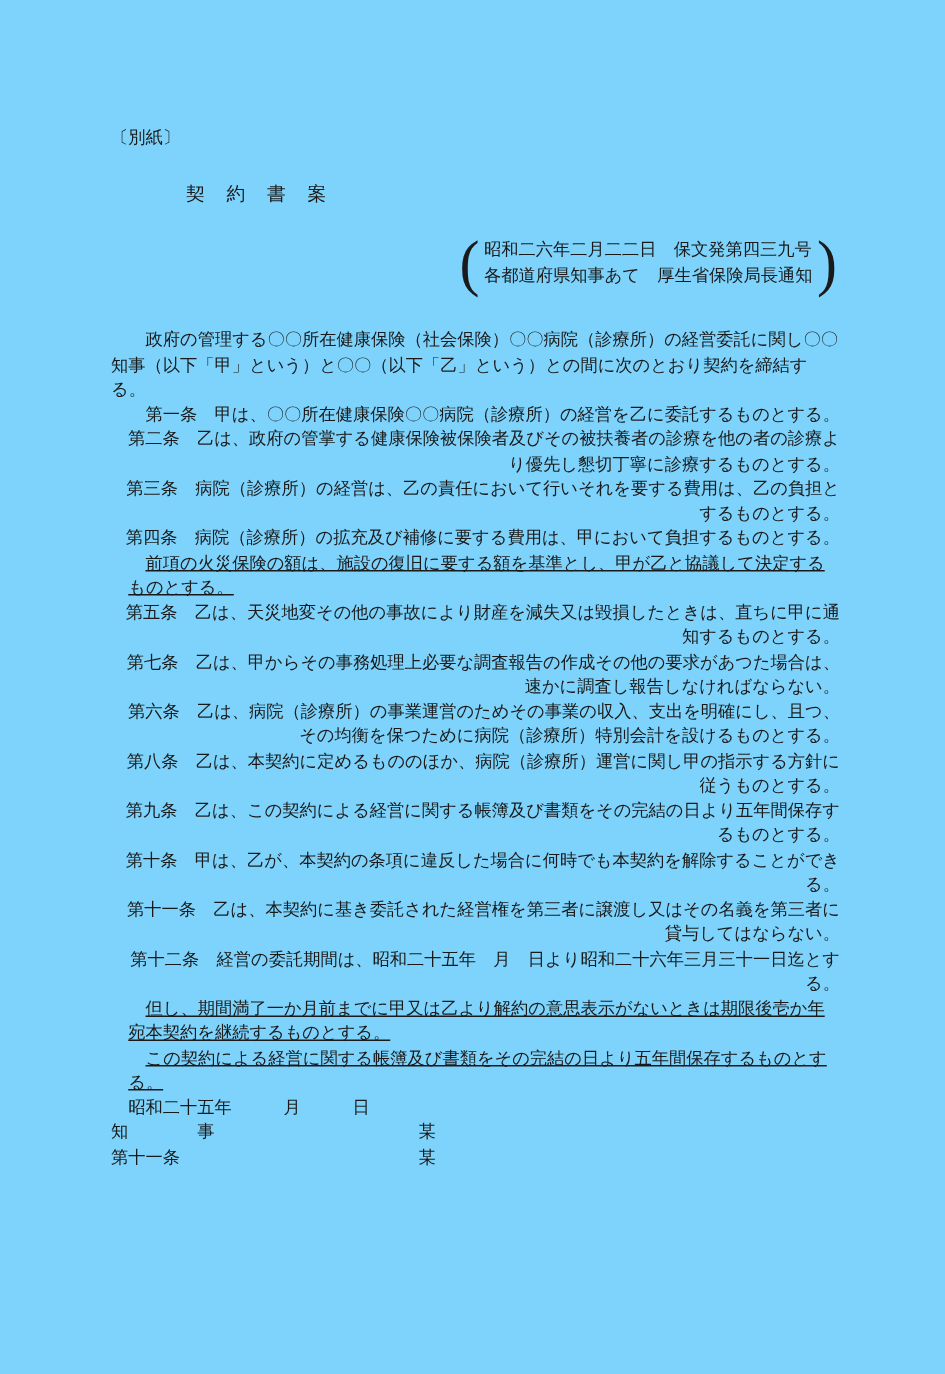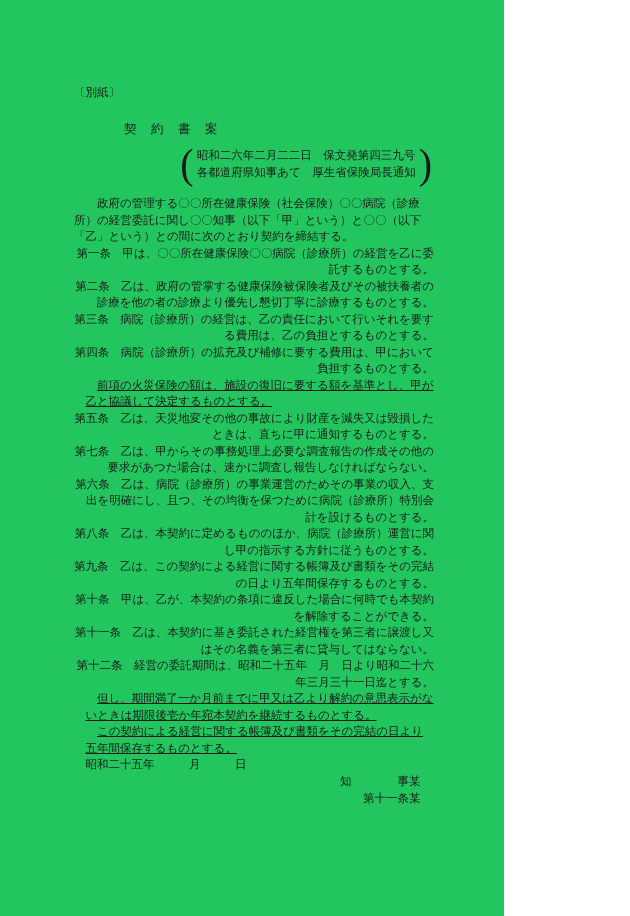--- a/index.html
+++ b/index.html
@@ -2,23 +2,23 @@
 <html><head>
 <meta charset="utf-8">
 <style>
   html, body {
     margin: 0;
     padding: 0;
     background: #ffffff;
   }
   .page {
     position: relative;
-    width: 504px;
+    width: 630px;
     height: 916px;
-    background: #22c55e;
+    background: #7dd3fc;
     color: #1a1a1a;
     font-family: "Liberation Serif", "DejaVu Serif", serif;
     font-size: 11.5px;
     line-height: 16.5px;
     overflow: hidden;
     box-sizing: border-box;
   }
   .content {
     position: absolute;
     left: 74px;
@@ -42,21 +42,21 @@
   }
   .notice .bracket {
     font-size: 40px;
     line-height: 36px;
     font-weight: 400;
     transform: scaleY(1.05);
     color: #1a1a1a;
     user-select: none;
   }
   .notice .notice-lines {
-    margin: 4px 3px;
+    margin: 16px 3px;
     text-align: left;
     line-height: 17px;
   }
   .body-text p.para {
     margin: 0;
   }
   .para-preamble {
     text-indent: 2em;
   }
   .para-article {
@@ -66,22 +66,20 @@
   }
   .para-sub {
     padding-left: 1em;
     text-indent: 1em;
     text-decoration: underline;
   }
   .para-date {
     text-indent: 1em;
   }
   .signatures {
-    margin-left: 130px;
-    text-align: right;
   }
   .sig-row {
     display: flex;
     line-height: 17px;
   }
   .sig-role {
     width: 205px;
   }
   .sig-name {
     white-space: pre;

